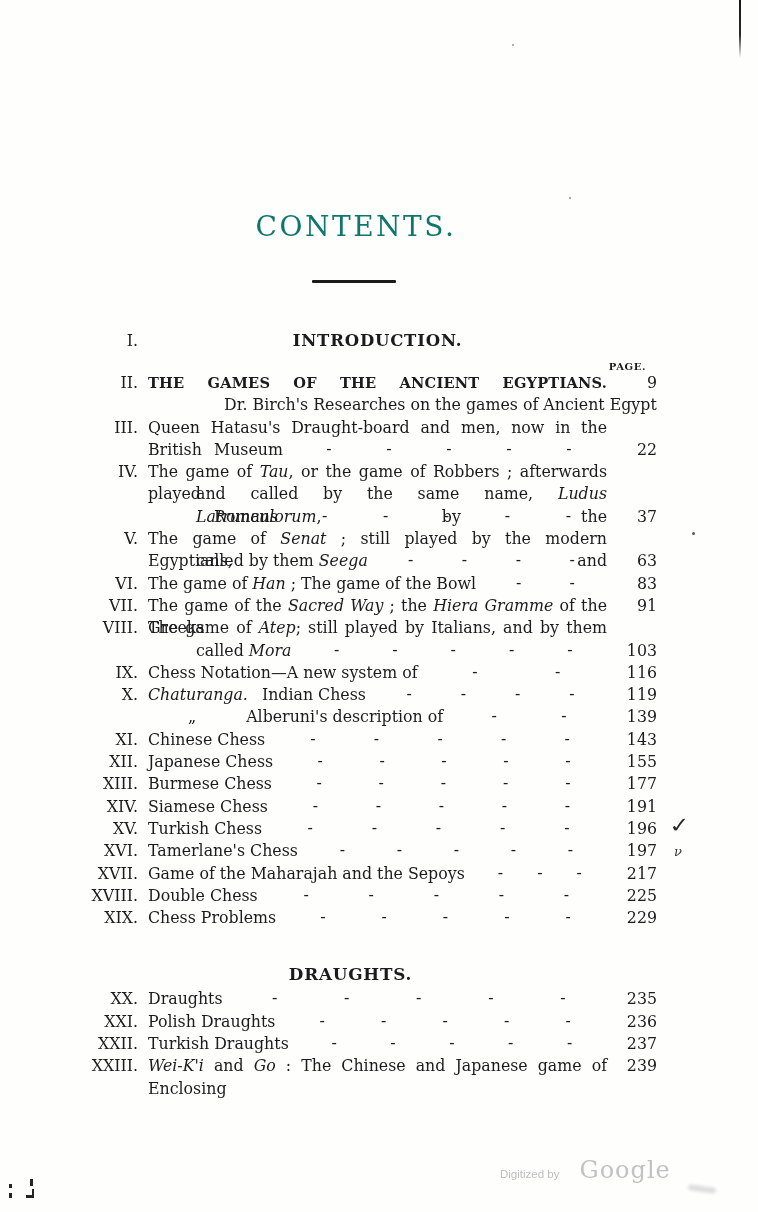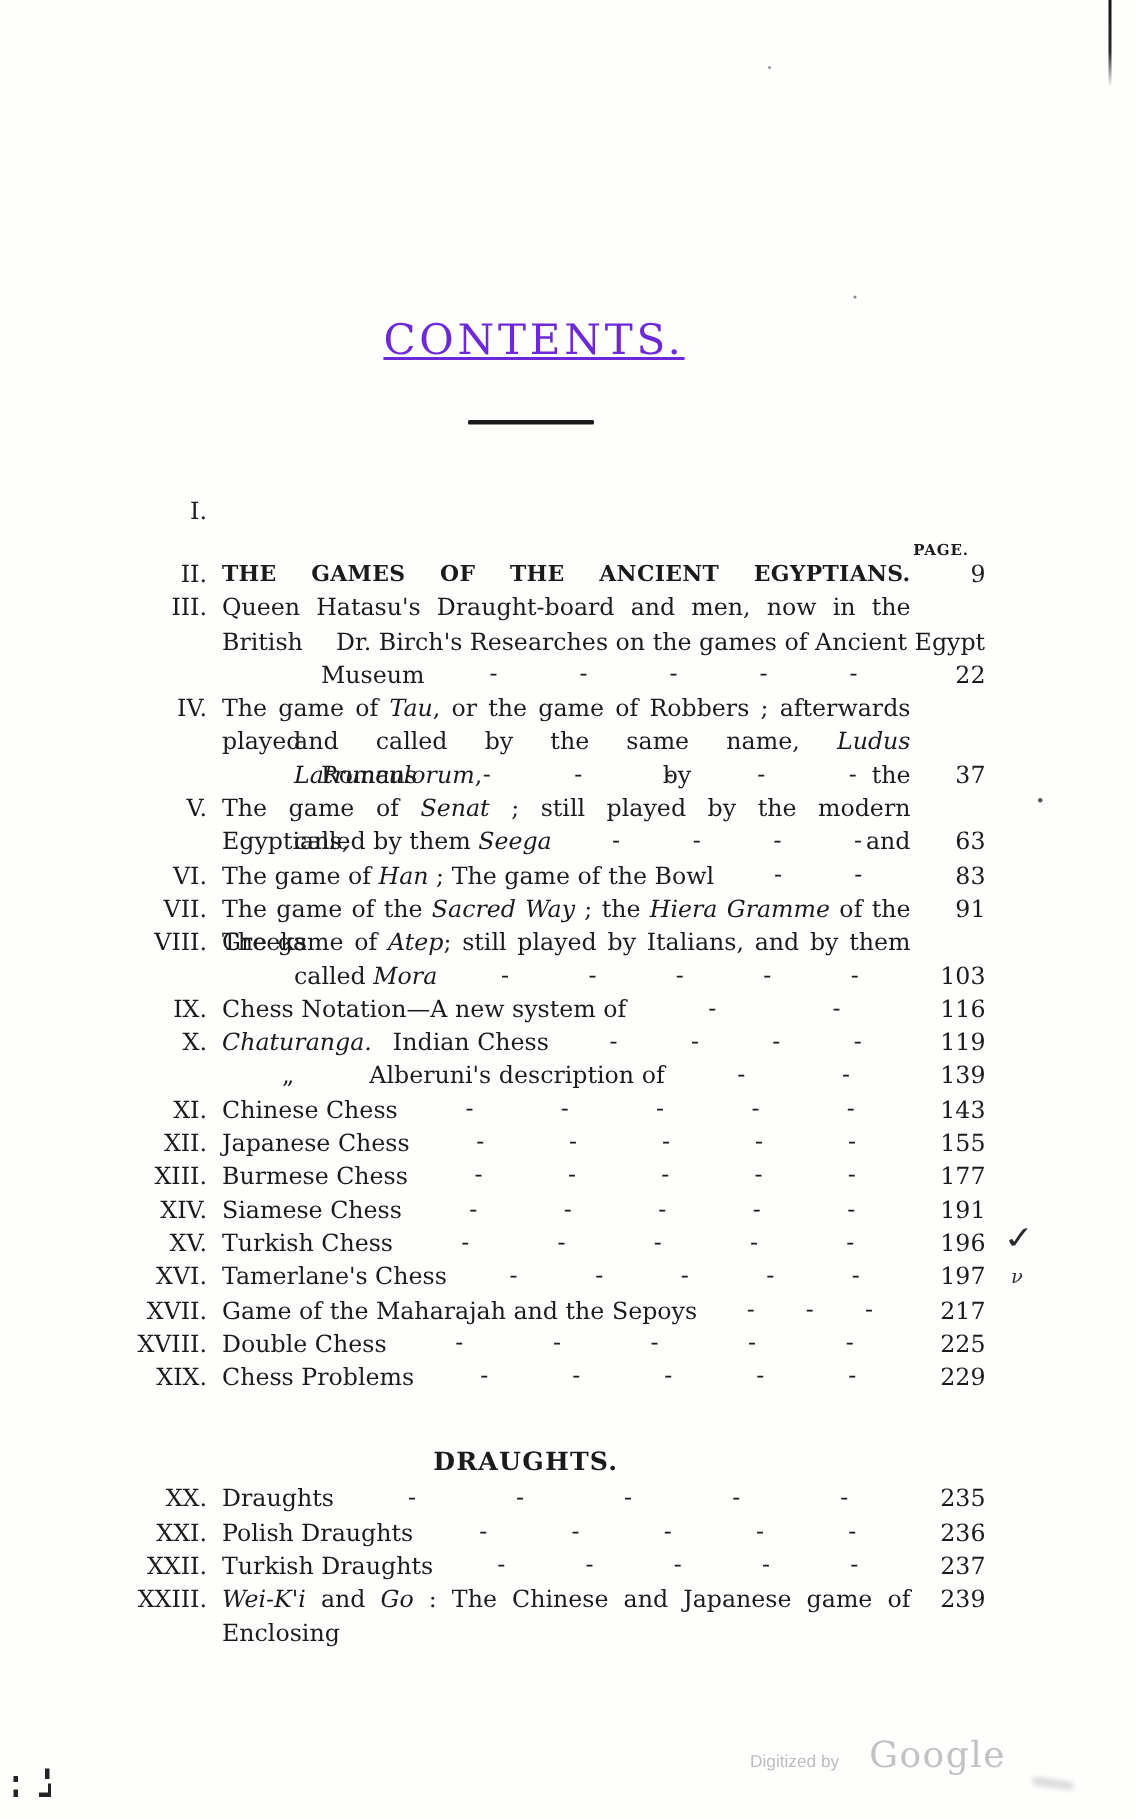--- a/index.html
+++ b/index.html
@@ -9,23 +9,22 @@
     width:758px;height:1212px;
     background:#fefefd;
     overflow:hidden;
     font-family:"DejaVu Serif","Liberation Serif",serif;
     color:#1b1b1b;
   }
   
   .book-title{
     position:absolute;top:210px;left:50%;
     transform:translateX(calc(-50% - 23px));
-    font-size:28px;letter-spacing:2.5px;color:#6d28d9;
+    font-size:28px;letter-spacing:2.5px;color:#0f766e;
     white-space:nowrap;
-    text-decoration:underline;
   }
   .title-rule{
     position:absolute;top:280px;left:312px;width:84px;height:3px;
     background:#1a1a1a;border-radius:1px;
   }
   
   .toc{
     position:absolute;top:330px;left:80px;width:577px;
     font-size:15.8px;line-height:22.3px;
   }
@@ -106,43 +105,44 @@
   <div class="pencil p2a"></div>
   <div class="pencil p2b"></div>
   <div class="pencil p2c"></div>
 
   <div class="book-title">CONTENTS.</div>
   <div class="title-rule"></div>
 
   <div class="toc">
     <div class="intro-line">
       <span class="num">I.</span>
+      <span class="intro-head">INTRODUCTION.</span>
     </div>
     <div class="pagehdr-line">
       <span class="pagehdr">PAGE.</span>
     </div>
     <div id="toc-list">
         <div class="line">
           <span class="num">II.</span>
           <span class="entry">
             <span class="text justify caps"><span>THE GAMES OF THE ANCIENT EGYPTIANS.</span></span>
           </span>
           <span class="pagecol">9</span>
         </div>
         <div class="line">
+          <span class="num"></span>
+          <span class="entry">
+            <span class="text" style="padding-left: 76px;"><span>Dr. Birch's Researches on the games of Ancient Egypt</span></span>
+          </span>
+          <span class="pagecol"></span>
+        </div>
+        <div class="line">
           <span class="num">III.</span>
           <span class="entry">
             <span class="text justify"><span>Queen Hatasu's Draught-board and men, now in the British</span></span>
-          </span>
-          <span class="pagecol"></span>
-        </div>
-        <div class="line">
-          <span class="num"></span>
-          <span class="entry">
-            <span class="text" style="padding-left: 76px;"><span>Dr. Birch's Researches on the games of Ancient Egypt</span></span>
           </span>
           <span class="pagecol"></span>
         </div>
         <div class="line">
           <span class="num"></span>
           <span class="entry">
             <span class="text" style="padding-left: 66px;"><span>Museum</span></span>
             <span class="leaders">
               <span>-</span>
               <span>-</span>

